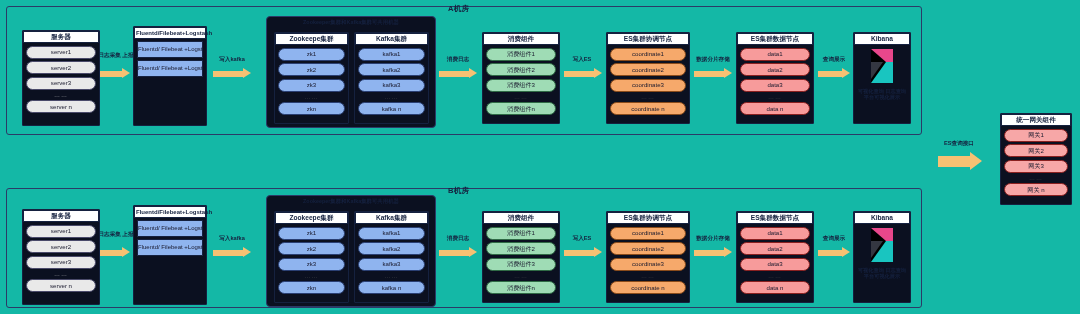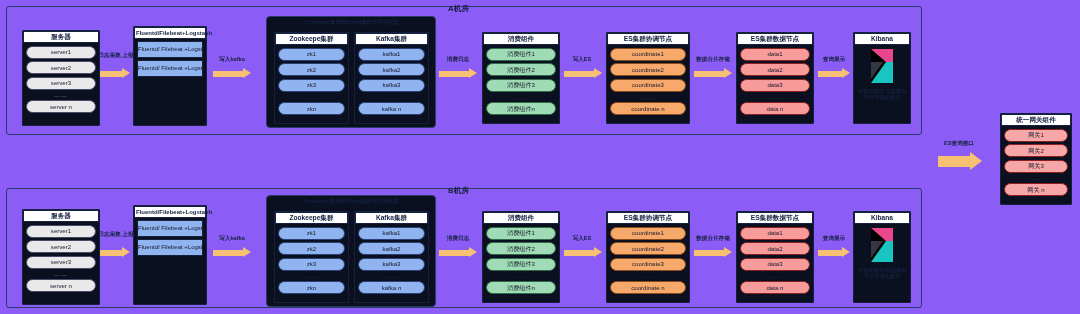--- a/index.html
+++ b/index.html
@@ -4,21 +4,21 @@
 <title>ELK Architecture Diagram</title>
 <style>
   html,body{margin:0;padding:0;background:#000;}
   body{
     width:1080px;height:314px;
     font-family:"Liberation Sans","DejaVu Sans",sans-serif;
     color:#1a1a2e;
     overflow:hidden;
     position:relative;
   }
-  .canvas{position:relative;width:1080px;height:314px;background:#8b5cf6;}
+  .canvas{position:relative;width:1080px;height:314px;background:#14b8a6;}
 
   
   .dc-frame{
     position:absolute;
     border:1.4px solid #2b3a67;
     border-radius:3px;
     box-sizing:border-box;
   }
   #dc-a{left:6px;top:6px;width:916px;height:129px;}
   #dc-b{left:6px;top:188px;width:916px;height:120px;}

